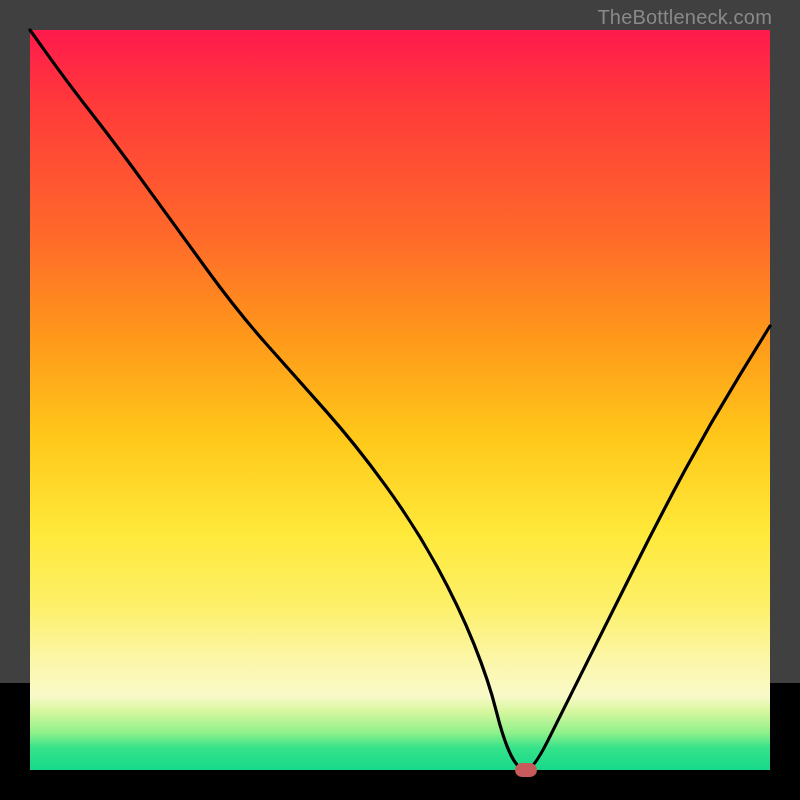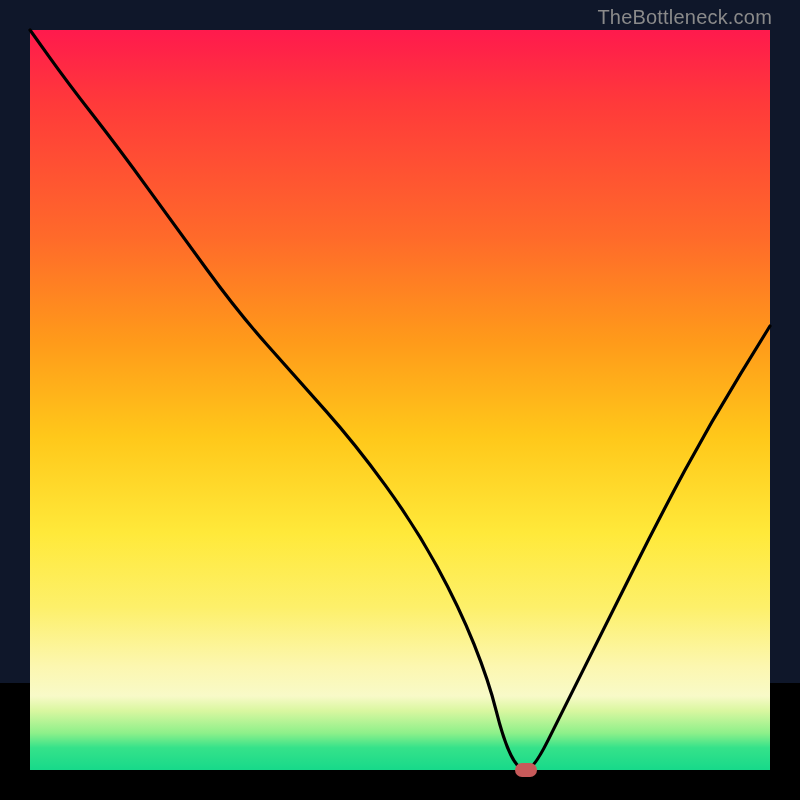--- a/index.html
+++ b/index.html
@@ -8,21 +8,21 @@
     width: 800px;
     height: 800px;
     background: #000;
     overflow: hidden;
     font-family: Arial, Helvetica, sans-serif;
   }
   .frame {
     position: relative;
     width: 800px;
     height: 683px;
-    background: #0f172a;
+    background: #404040;
   }
   .plot-area {
     position: absolute;
     left: 30px;
     top: 30px;
     width: 740px;
     height: 740px;
     
     background: linear-gradient(
       to bottom,

